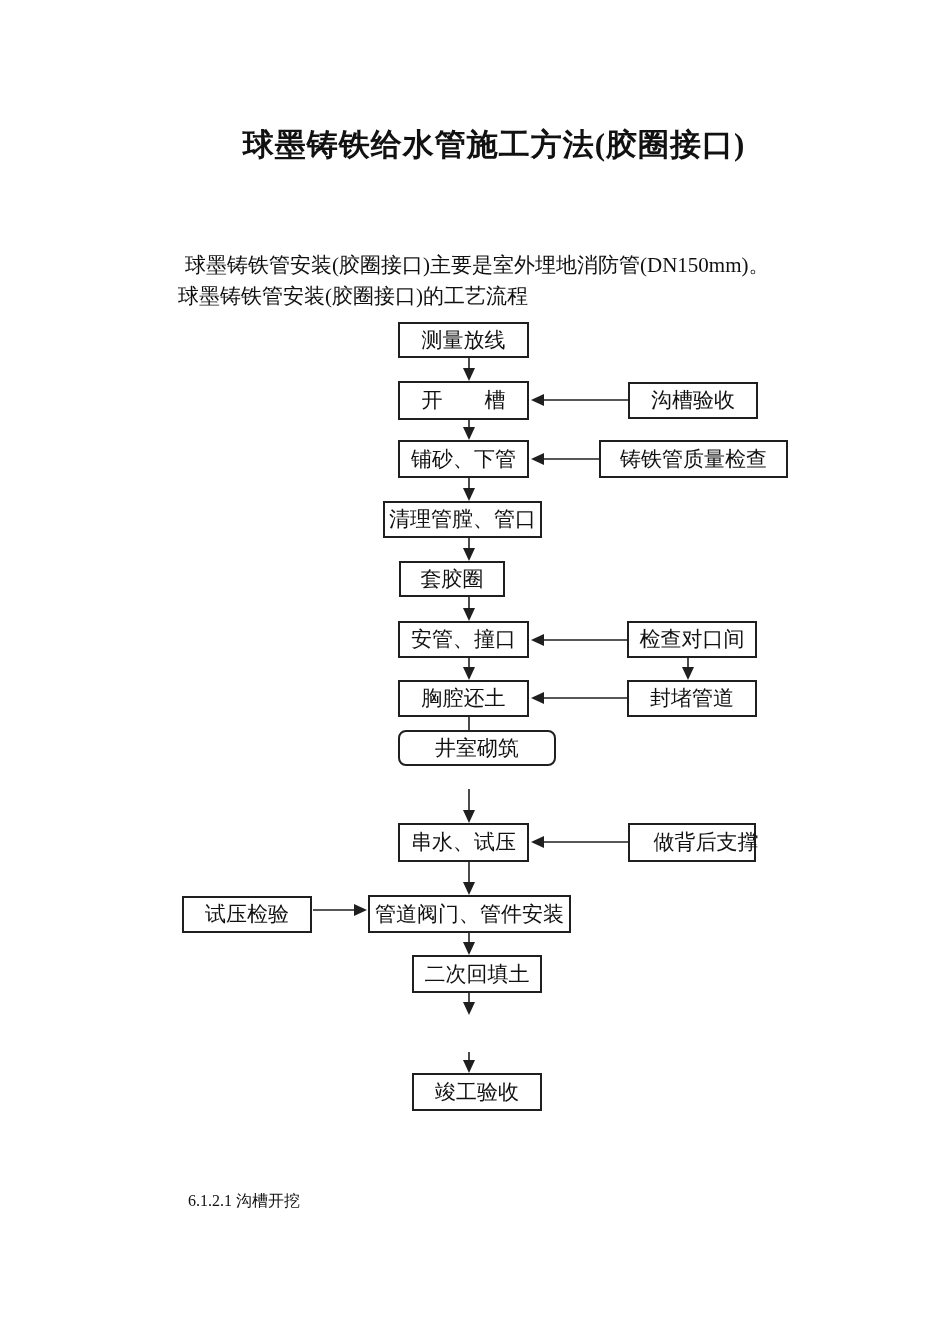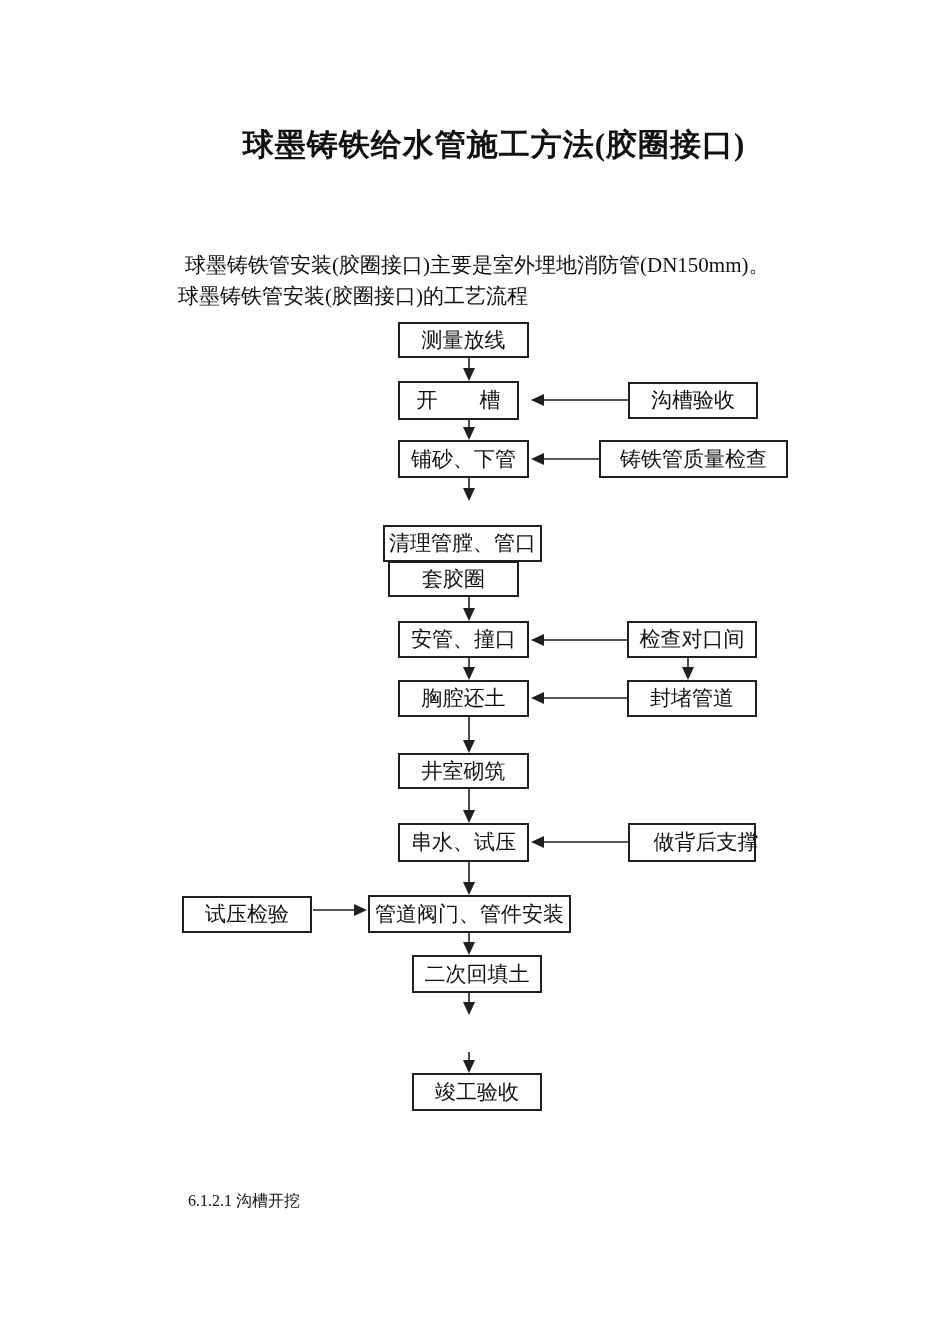--- a/index.html
+++ b/index.html
@@ -143,27 +143,27 @@
         <polygon points="682,667 694,667 688,680"></polygon>
     </g>
 
     <g>
       <line x1="313" y1="910" x2="355" y2="910"></line>
         <polygon points="367,910 354,904 354,916"></polygon>
     </g>
   </svg>
 
   <div class="fbox" style="left:398px; top:322px; width:131px; height:36px;">测量放线</div>
-  <div class="fbox" style="left:398px; top:381px; width:121px; height:39px;">开　　槽</div>
+  <div class="fbox" style="left:398px; top:381px; width:131px; height:39px;">开　　槽</div>
   <div class="fbox" style="left:398px; top:440px; width:131px; height:38px;">铺砂、下管</div>
-  <div class="fbox" style="left:383px; top:501px; width:159px; height:37px;margin-top:24px;">清理管膛、管口</div>
-  <div class="fbox" style="left:388px; top:561px; width:131px; height:36px;">套胶圈</div>
+  <div class="fbox" style="left:383px; top:501px; width:159px; height:37px;">清理管膛、管口</div>
+  <div class="fbox" style="left:399px; top:561px; width:106px; height:36px;">套胶圈</div>
   <div class="fbox" style="left:398px; top:621px; width:131px; height:37px;">安管、撞口</div>
   <div class="fbox" style="left:398px; top:680px; width:131px; height:37px;">胸腔还土</div>
-  <div class="fbox" style="left:398px; top:753px; width:131px; height:36px;">井室砌筑</div>
+  <div class="fbox" style="left:398px; top:730px; width:158px; height:36px;border-radius:8px;">井室砌筑</div>
   <div class="fbox" style="left:398px; top:823px; width:131px; height:39px;">串水、试压</div>
   <div class="fbox" style="left:368px; top:895px; width:203px; height:38px;">管道阀门、管件安装</div>
   <div class="fbox" style="left:412px; top:955px; width:130px; height:38px;">二次回填土</div>
   <div class="fbox" style="left:412px; top:1073px; width:130px; height:38px;">竣工验收</div>
 
   <div class="fbox" style="left:628px; top:382px; width:130px; height:37px;">沟槽验收</div>
   <div class="fbox" style="left:599px; top:440px; width:189px; height:38px;">铸铁管质量检查</div>
   <div class="fbox" style="left:627px; top:621px; width:130px; height:37px;">检查对口间</div>
   <div class="fbox" style="left:627px; top:680px; width:130px; height:37px;">封堵管道</div>
   <div class="fbox" style="left:628px; top:823px; width:128px; height:39px;padding-left:28px;">做背后支撑</div>

